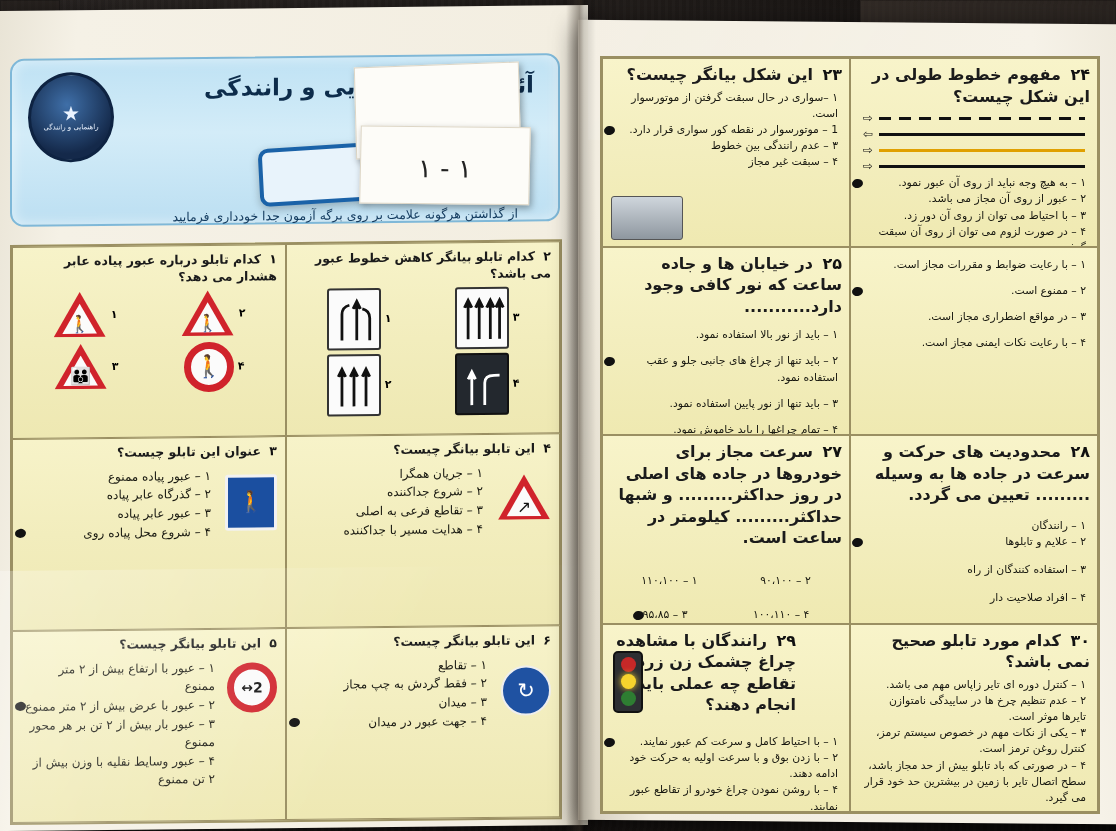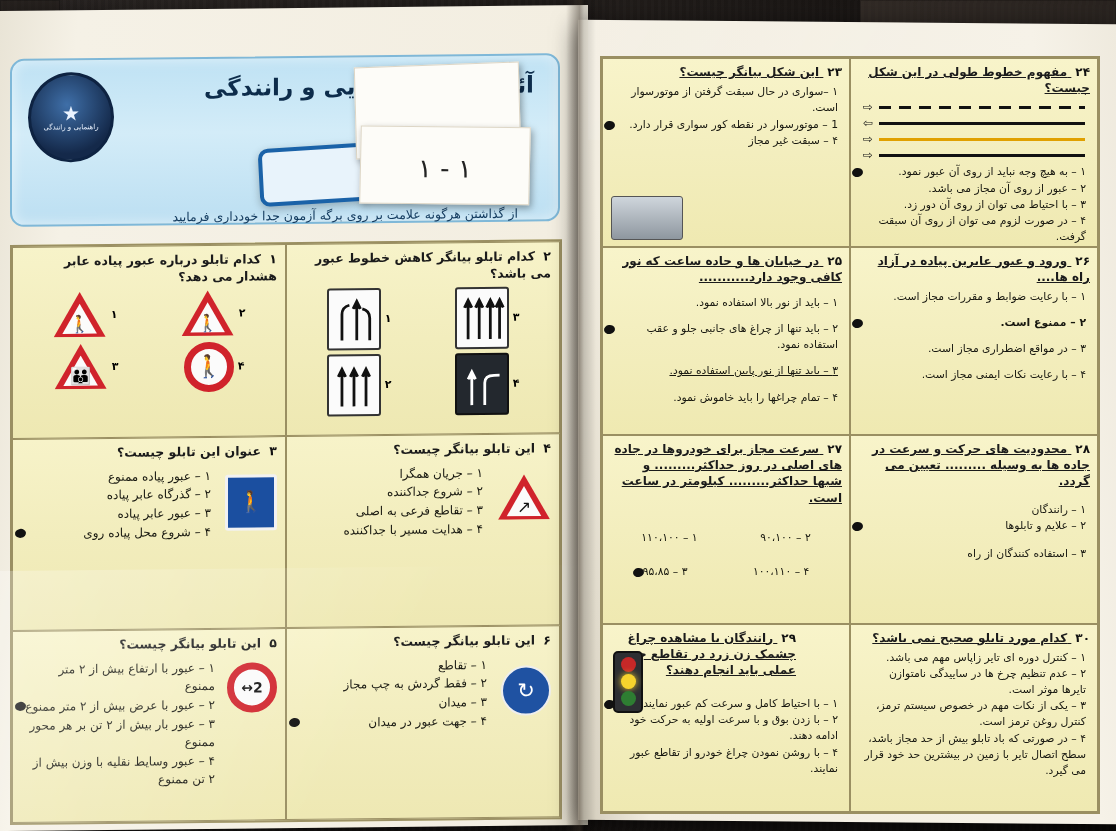--- a/index.html
+++ b/index.html
@@ -238,21 +238,21 @@
     border: 2px solid #9a8f62;
     background: #f2eec0;
   }
   .cell-r {
     border: 1px solid #9a8f62;
     background: linear-gradient(180deg, #f8f4ca 0%, #f3eebe 50%, #efe9b1 100%);
     padding: 5px 7px;
     position: relative;
     overflow: hidden;
   }
-  .cell-r .q-title { font-size: 12px; text-decoration: underline; }
+  .cell-r .q-title { font-size: 16px; }
   .cell-r .opt { font-size: 10.8px; line-height: 1.5; }
 
   .photo-sign {
     position: absolute; left: 8px; bottom: 6px;
     width: 72px; height: 44px;
     background: linear-gradient(180deg, #cfd6dc, #8e979f);
     border: 1px solid #555;
     border-radius: 3px;
   }
   .tl {
@@ -515,54 +515,52 @@
       <div class="opt">۴ – در صورت لزوم می توان از روی آن سبقت گرفت.</div>
     </div>
 
     <div class="cell-r">
       <div class="q-title">
         <span class="q-num">۲۳</span>
         <span>این شکل بیانگر چیست؟</span>
       </div>
       <div class="opt">۱ –سواری در حال سبقت گرفتن از موتورسوار است.</div>
       <div class="opt marked">1 – موتورسوار در نقطه کور سواری قرار دارد.</div>
+      <div class="opt">۳ – عدم رانندگی بین خطوط</div>
       <div class="opt">۴ – سبقت غیر مجاز</div>
       <div class="photo-sign"></div>
     </div>
 
     <div class="cell-r">
-      <div class="q-title">
-        <span class="q-num">۲۶</span>
-        <span>ورود و عبور عابرین پیاده در آزاد راه ها....</span>
-      </div>
       <div class="opt" style="margin-top:4px;">۱ – با رعایت ضوابط و مقررات مجاز است.</div>
-      <div class="opt marked" style="margin-top:10px;font-weight:bold;">۲ – ممنوع است.</div>
+      <div class="opt marked" style="margin-top:10px;">۲ – ممنوع است.</div>
       <div class="opt" style="margin-top:10px;">۳ – در مواقع اضطراری مجاز است.</div>
       <div class="opt" style="margin-top:10px;">۴ – با رعایت نکات ایمنی مجاز است.</div>
     </div>
 
     <div class="cell-r">
       <div class="q-title">
         <span class="q-num">۲۵</span>
         <span>در خیابان ها و جاده ساعت که نور کافی وجود دارد...........</span>
       </div>
       <div class="opt" style="margin-top:10px;">۱ – باید از نور بالا استفاده نمود.</div>
       <div class="opt marked" style="margin-top:10px;">۲ – باید تنها از چراغ های جانبی جلو و عقب استفاده نمود.</div>
-      <div class="opt" style="margin-top:10px;text-decoration:underline;">۳ – باید تنها از نور پایین استفاده نمود.</div>
+      <div class="opt" style="margin-top:10px;">۳ – باید تنها از نور پایین استفاده نمود.</div>
       <div class="opt" style="margin-top:10px;">۴ – تمام چراغها را باید خاموش نمود.</div>
     </div>
 
     <div class="cell-r">
       <div class="q-title">
         <span class="q-num">۲۸</span>
         <span>محدودیت های حرکت و سرعت در جاده ها به وسیله ......... تعیین می گردد.</span>
       </div>
       <div class="opt" style="margin-top:12px;text-align:right;">۱ – رانندگان</div>
       <div class="opt marked" style="">۲ – علایم و تابلوها</div>
       <div class="opt" style="margin-top:12px;">۳ – استفاده کنندگان از راه</div>
+      <div class="opt" style="margin-top:12px;">۴ – افراد صلاحیت دار</div>
     </div>
 
     <div class="cell-r">
       <div class="q-title">
         <span class="q-num">۲۷</span>
         <span>سرعت مجاز برای خودروها در جاده های اصلی در روز حداکثر......... و شبها حداکثر......... کیلومتر در ساعت است.</span>
       </div>
       <div style="display:flex;justify-content:space-around;margin-top:24px;">
         <div class="opt">۲ – ۹۰،۱۰۰</div>
         <div class="opt">۱ – ۱۱۰،۱۰۰</div>

